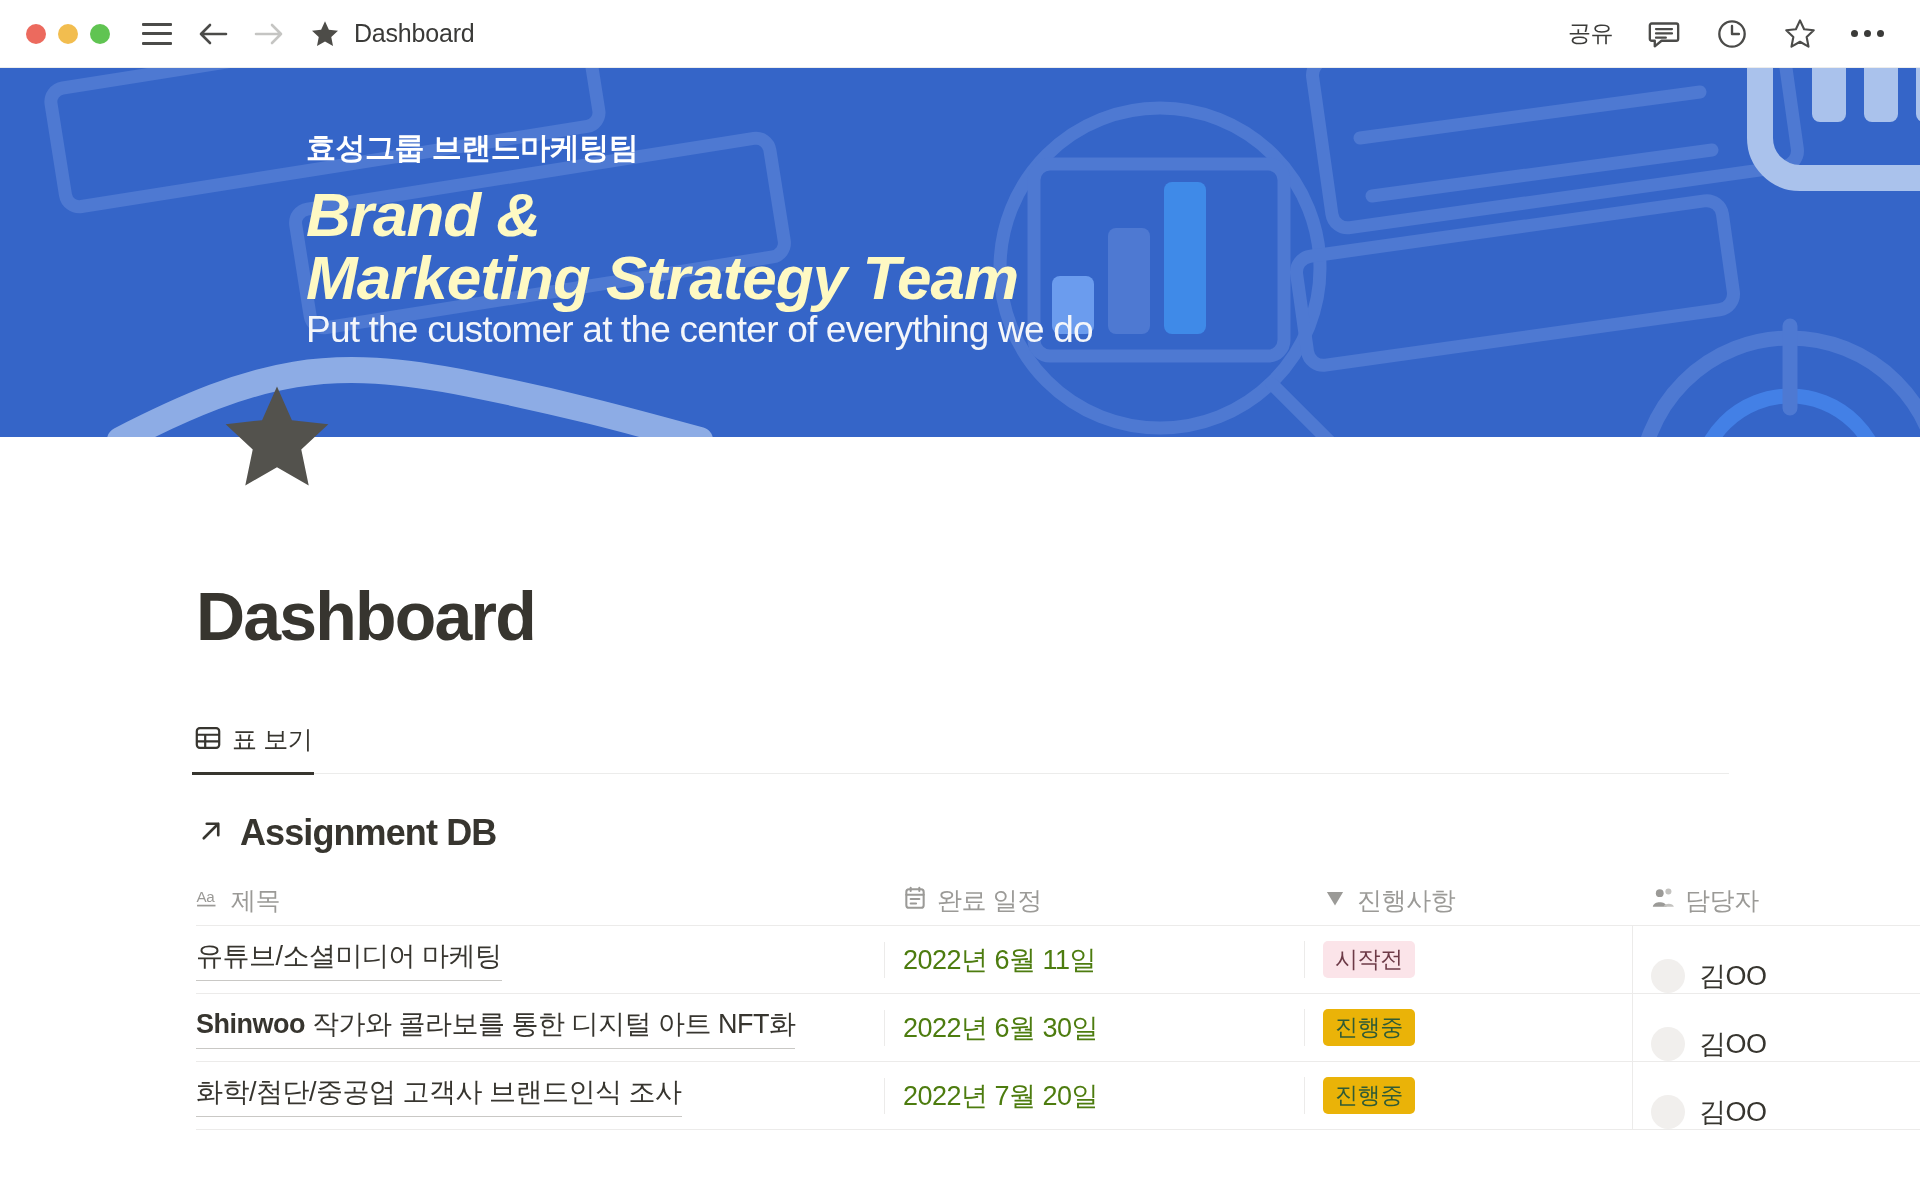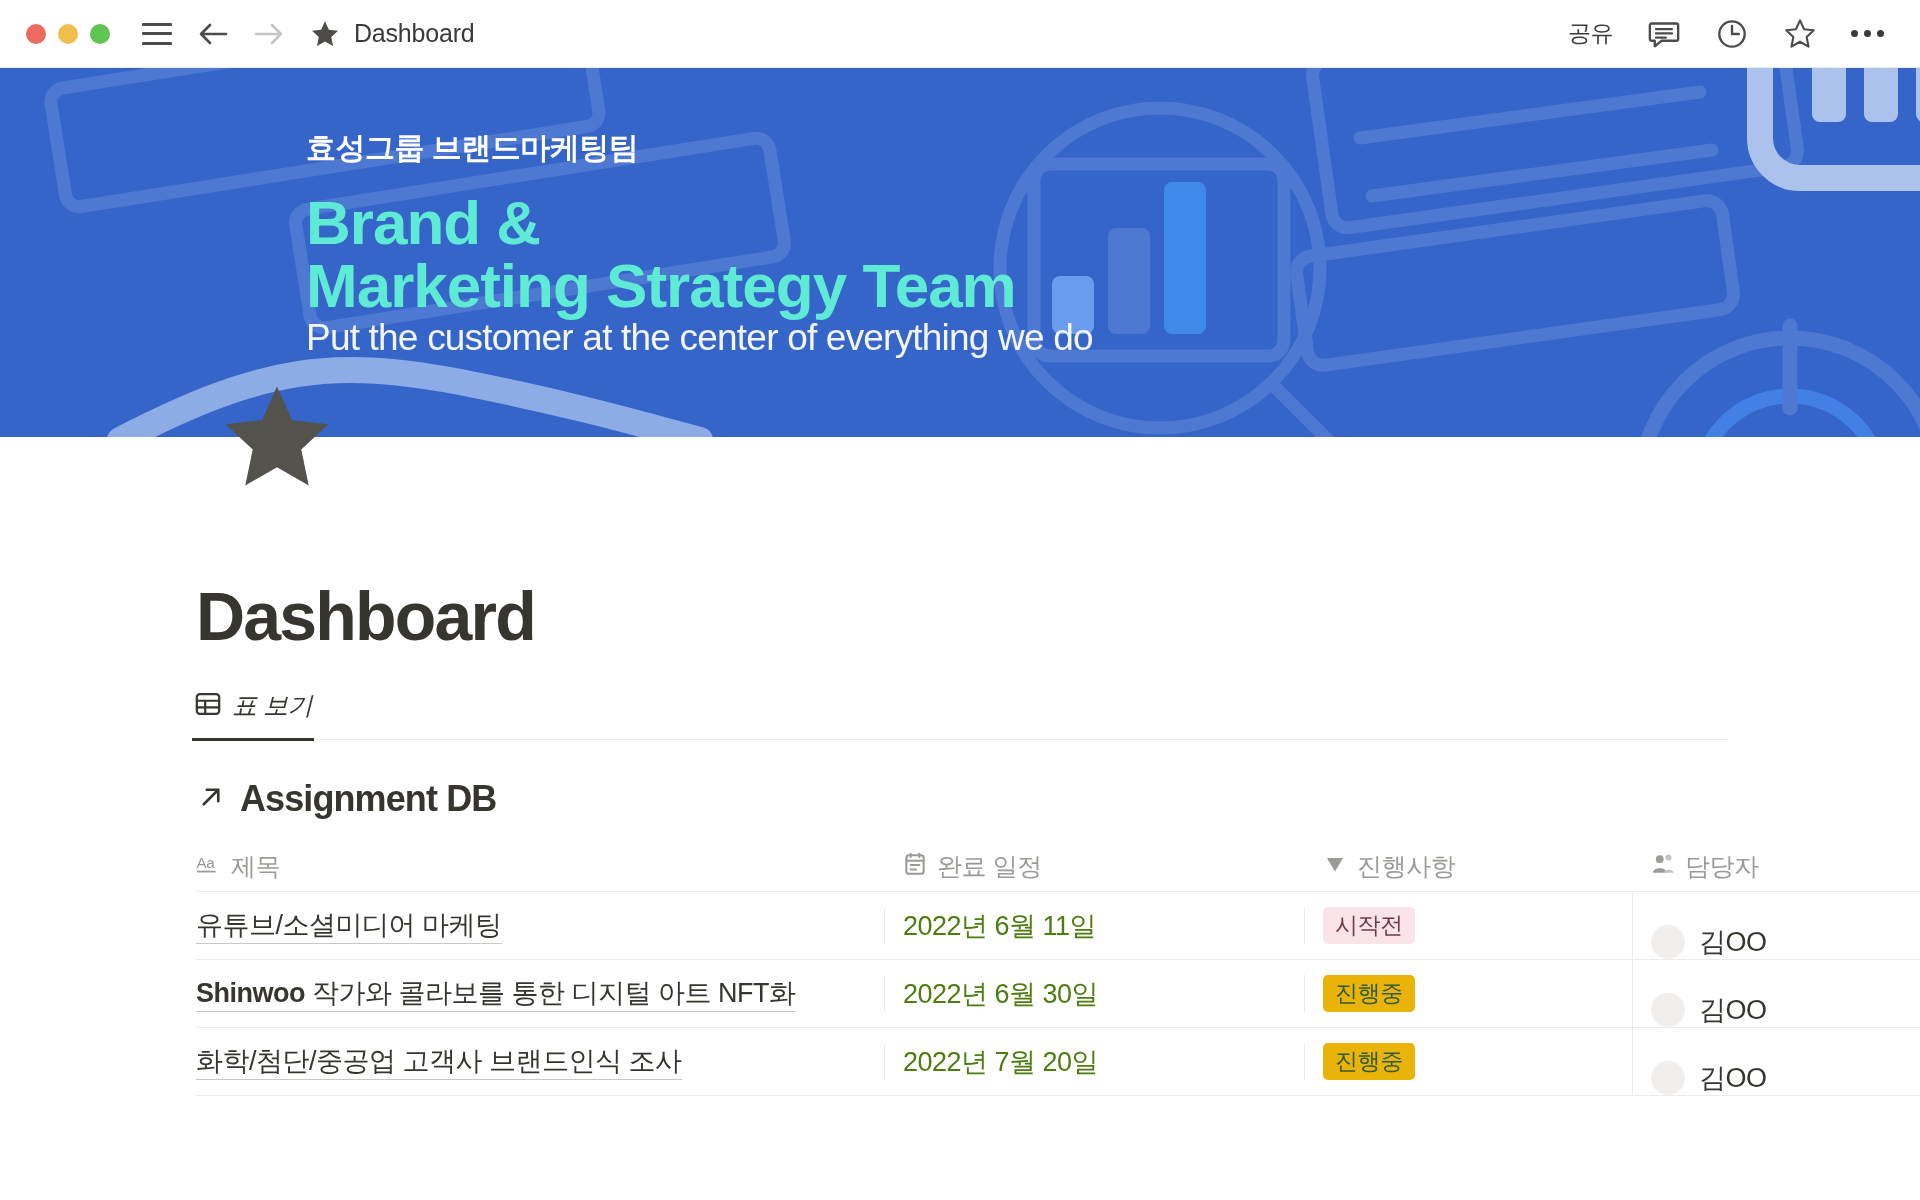--- a/index.html
+++ b/index.html
@@ -51,46 +51,46 @@
     background: #3565c8;
     overflow: hidden;
   }
   .banner svg.deco { position: absolute; inset: 0; width: 1920px; height: 369px; }
   .banner-text { position: absolute; left: 306px; top: 60px; }
   .kicker {
     color: #ffffff; font-size: 30px; font-weight: bold;
     letter-spacing: -0.5px;
   }
   .big-title {
-    margin-top: 22px;
-    color: #5eead4; font-size: 62px; font-weight: bold; 
+    margin-top: 14px;
+    color: #fef9c3; font-size: 62px; font-weight: bold; font-style: italic;
     line-height: 1.02; letter-spacing: -1px;
   }
   .sub-title {
     color: #f4f6fa; font-size: 37px; letter-spacing: -0.8px;
   }
 
   
   .page-icon-star {
     position: absolute; left: 218px; top: 380px;
     width: 118px; height: 112px; z-index: 5;
   }
 
   
   .content { position: absolute; top: 437px; left: 0; width: 1920px; }
   .page-title {
     margin-left: 196px; margin-top: 140px;
     font-size: 68px; font-weight: bold; color: #37352f; letter-spacing: -1.8px;
   }
 
   .viewbar {
-    margin-left: 192px; margin-top: 30px;
+    margin-left: 192px; margin-top: 64px;
     width: 1537px;
     border-bottom: 1px solid #ececeb;
-    display: flex; align-items: flex-end; font-style: italic;
+    display: flex; align-items: flex-end;
   }
   .viewtab {
     display: flex; align-items: center; gap: 10px;
     padding: 4px 2px 16px 2px;
     border-bottom: 3px solid #37352f;
     cursor: pointer;
     margin-bottom: -2px;
   }
   .viewtab-label { font-size: 25px; color: #37352f; letter-spacing: -0.4px; }
 
@@ -113,21 +113,21 @@
   .c-date  { width: 420px; border-left: 1px solid #ecebea; padding-left: 18px; }
   .c-status{ width: 328px; border-left: 1px solid #ecebea; padding-left: 18px; }
   .c-owner { width: 288px; border-left: 1px solid #ecebea; padding-left: 18px; }
   .thead .c-date, .thead .c-status, .thead .c-owner { border-left: none; }
   .thead .c-date { padding-left: 18px; }
   .thead .c-status { padding-left: 18px; }
   .thead .c-owner { padding-left: 18px; }
 
   .row-link {
     font-size: 27px; color: #37352f; letter-spacing: -0.5px;
-    border-bottom: 1px solid #c9c8c5; padding-bottom: 0; cursor: pointer;
+    border-bottom: 1px solid #c9c8c5; padding-bottom: 6px; cursor: pointer;
     white-space: nowrap;
   }
   .row-link b { font-weight: bold; }
   .date-val { font-size: 27px; color: #4d7c0f; letter-spacing: -0.5px; }
 
   .badge {
     display: inline-block; font-size: 23px; letter-spacing: -0.4px;
     padding: 5px 12px; border-radius: 5px; line-height: 1.2;
   }
   .badge.pink  { background: #fbe4e9; color: #6d3a47; text-align: center; }

